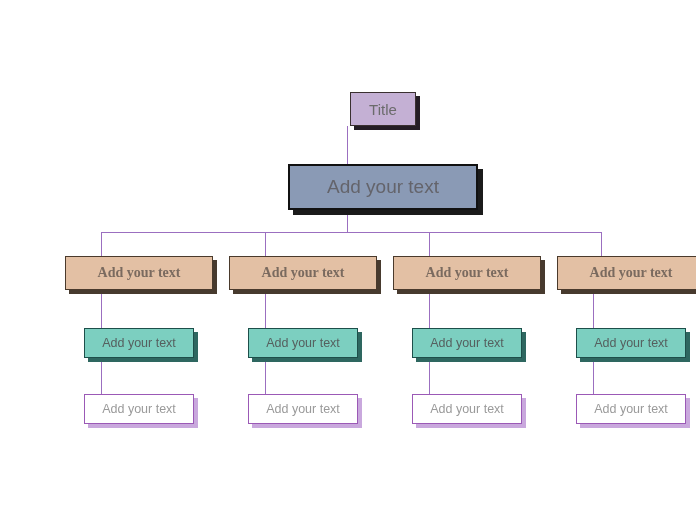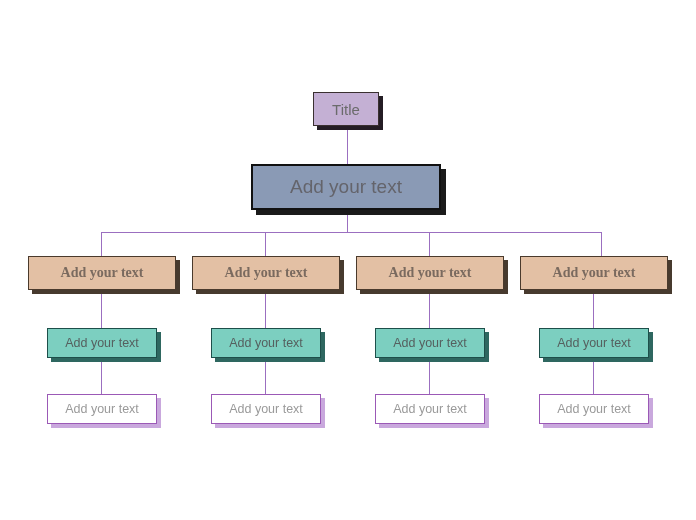--- a/index.html
+++ b/index.html
@@ -30,20 +30,21 @@
   
   .node {
     position: absolute;
     box-sizing: border-box;
     display: flex;
     align-items: center;
     justify-content: center;
     text-align: left;
     z-index: 5;
     white-space: nowrap;
+    margin-left: 37px;
   }
 
   
   .node-title {
     background: #c4b0d4;
     border: 1px solid #3a3030;
     box-shadow: 4px 4px 0 0 #241d24;
     color: #6b6b6b;
     font-size: 15px;
     font-family: "Liberation Sans", sans-serif;

